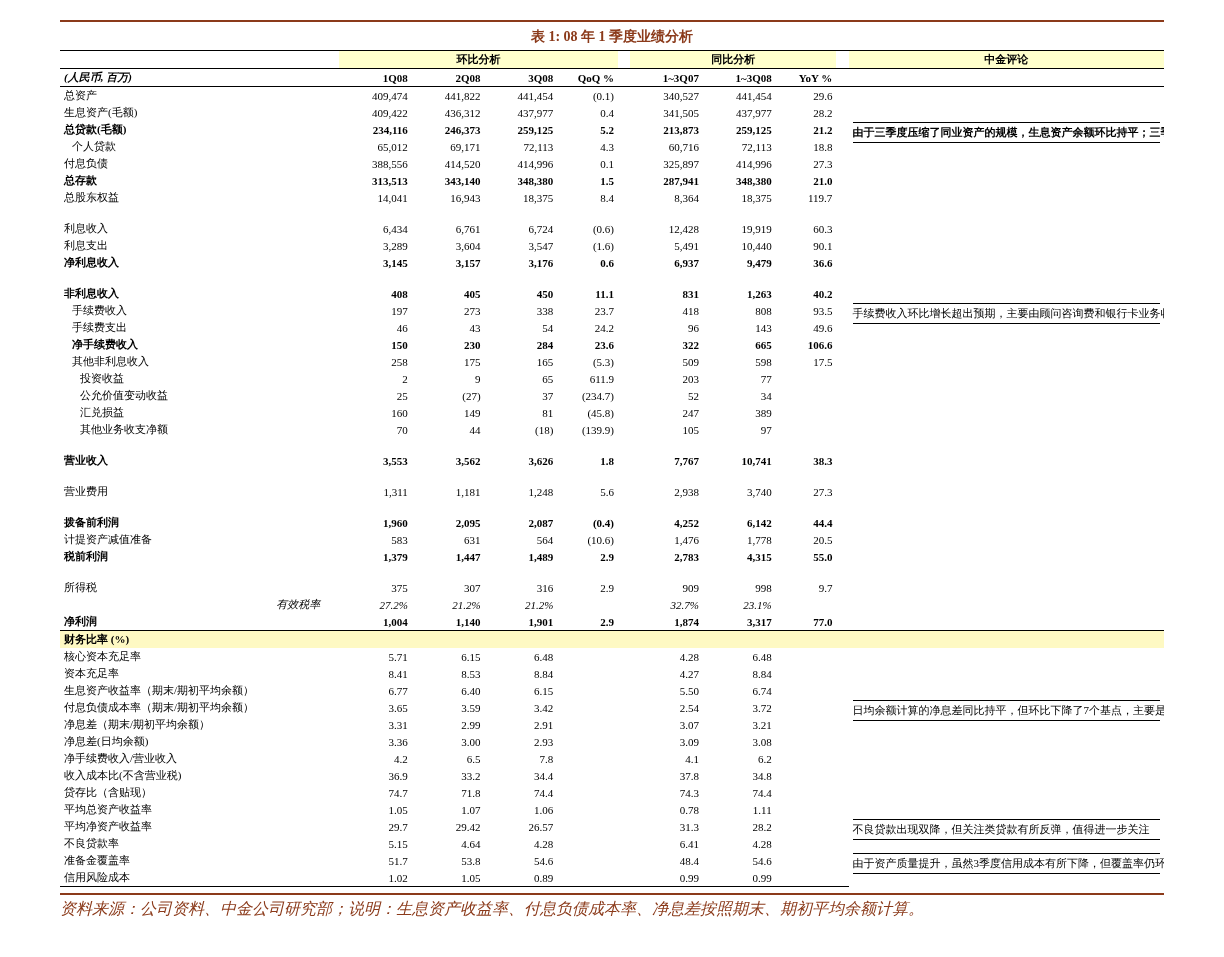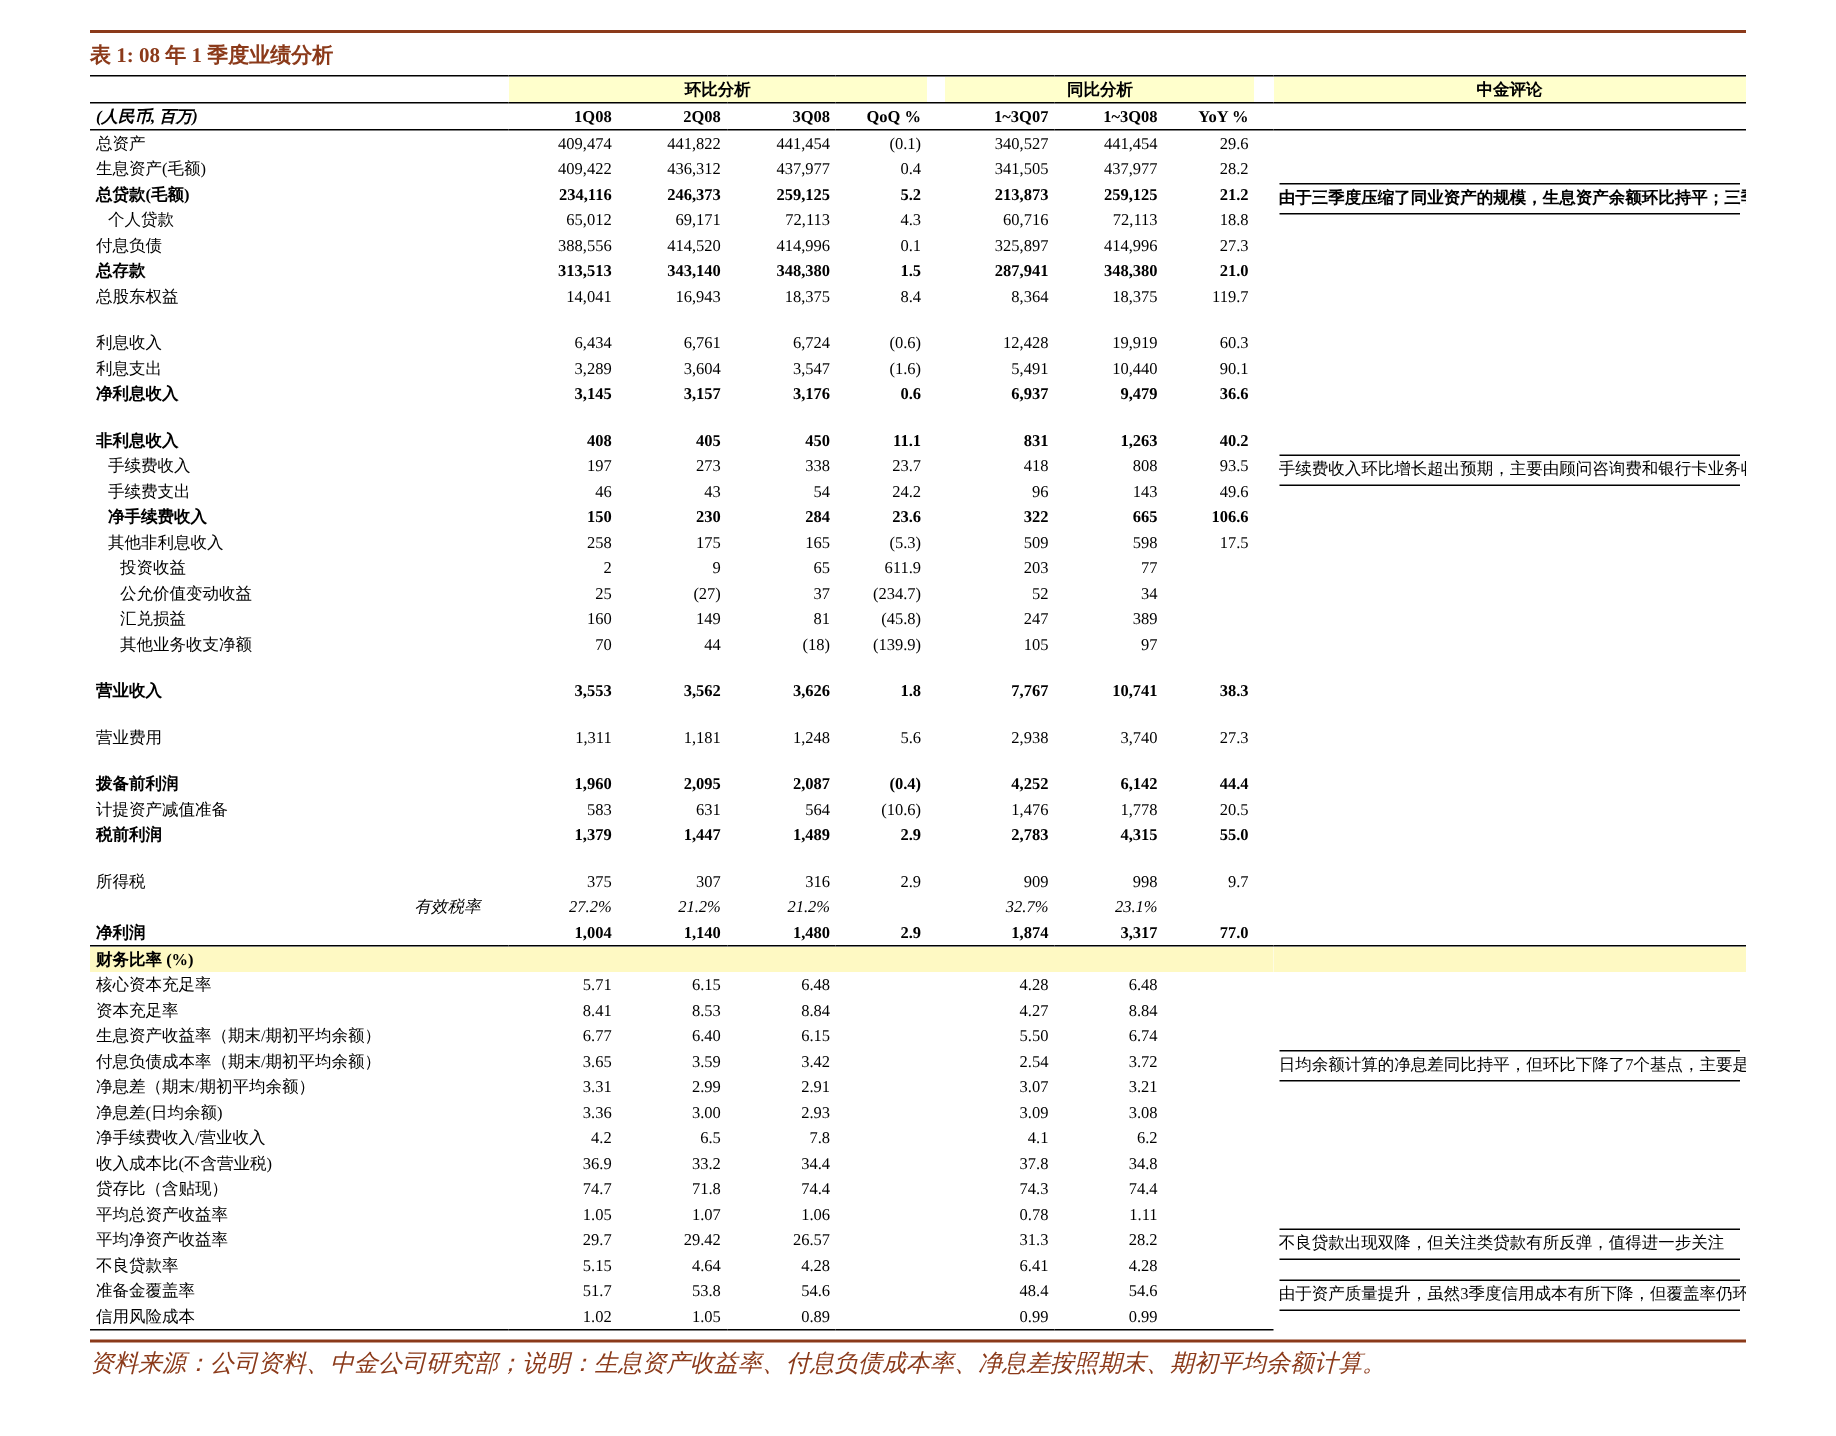--- a/index.html
+++ b/index.html
@@ -11,20 +11,21 @@
     color: #000;
     width: 1224px;
     box-sizing: border-box;
   }
   .title-row {
     border-top: 2px solid #8b3a1a;
     padding: 6px 0 4px 0;
     color: #8b3a1a;
     font-weight: bold;
     font-size: 14px;
+    text-align: center;
   }
   table.main {
     border-collapse: collapse;
     width: 100%;
     table-layout: fixed;
   }
   table.main td, table.main th {
     padding: 1px 4px;
     font-size: 11px;
     white-space: nowrap;
@@ -494,21 +495,21 @@
         <td class="num italic">23.1%</td>
         <td class="num italic"></td>
         <td></td>
         <td class="comment-col"></td>
       </tr>
       <tr class="bold underline">
         <td class="lbl">净利润</td>
         <td class="lbl italic"></td>
         <td class="num">1,004</td>
         <td class="num">1,140</td>
-        <td class="num">1,480</td>
+        <td class="num">1,901</td>
         <td class="num">2.9</td>
         <td></td>
         <td class="num">1,874</td>
         <td class="num">3,317</td>
         <td class="num">77.0</td>
         <td></td>
         <td class="comment-col"></td>
       </tr>
     </tbody>
 

